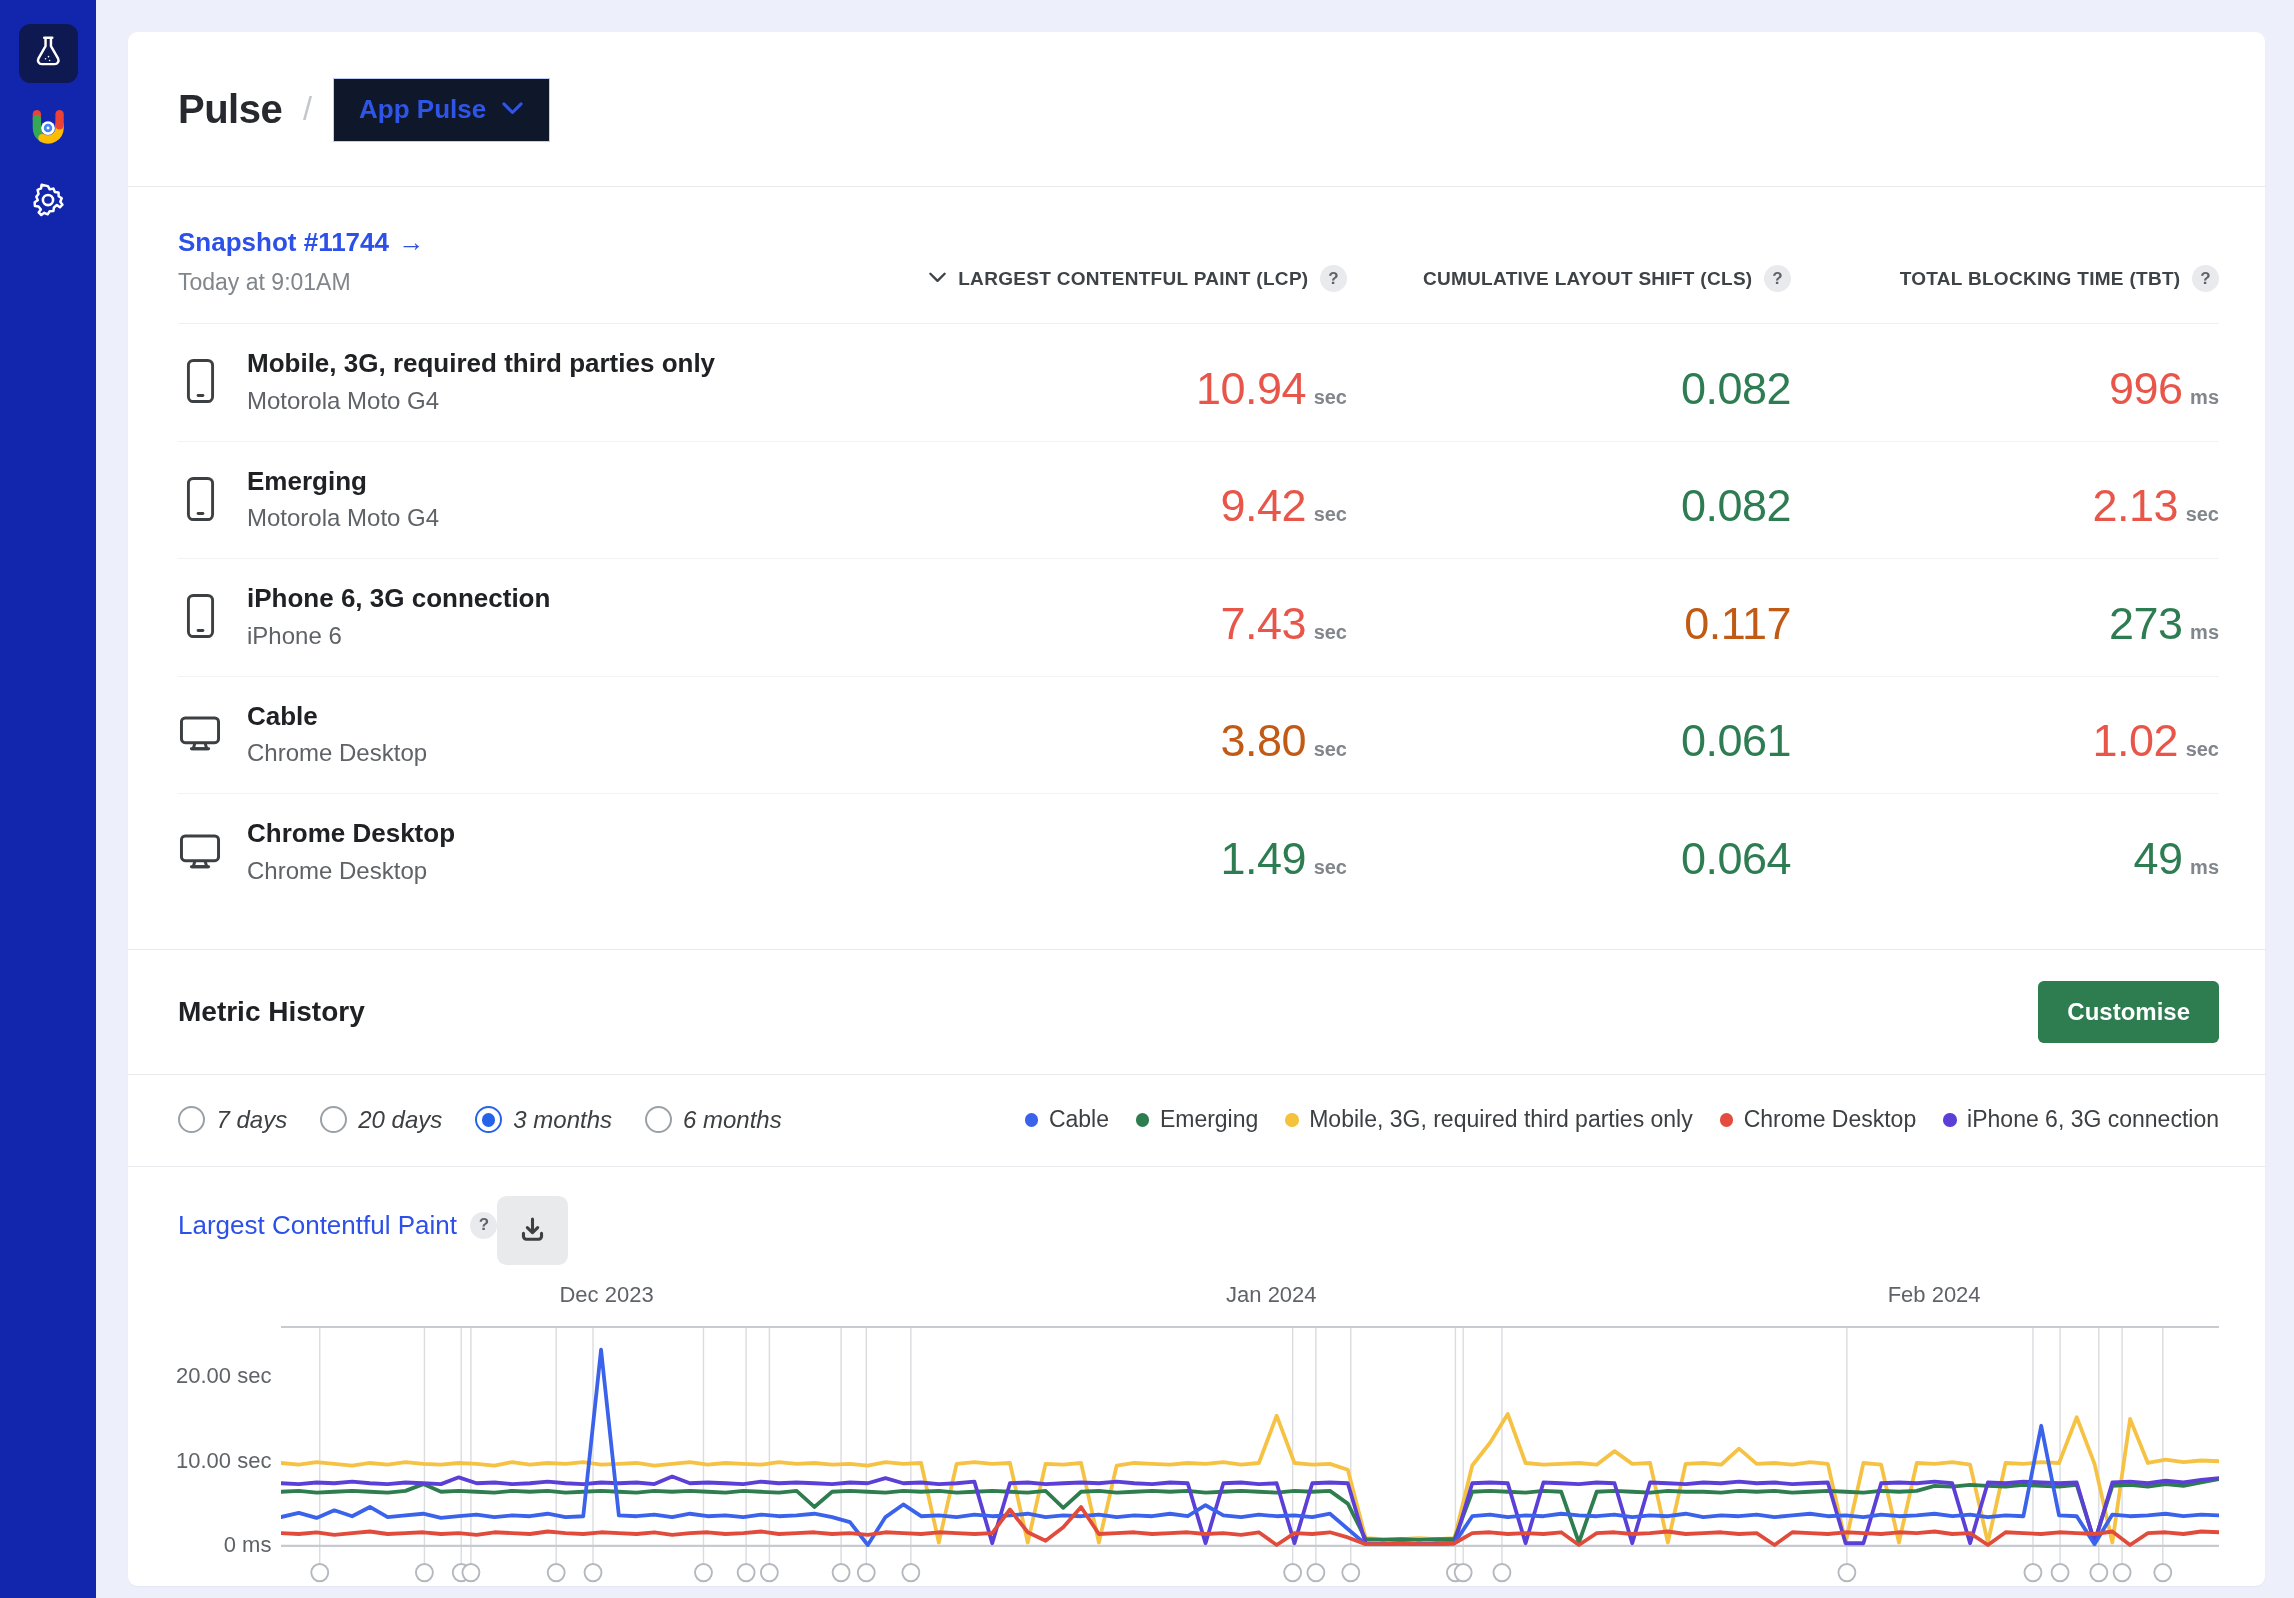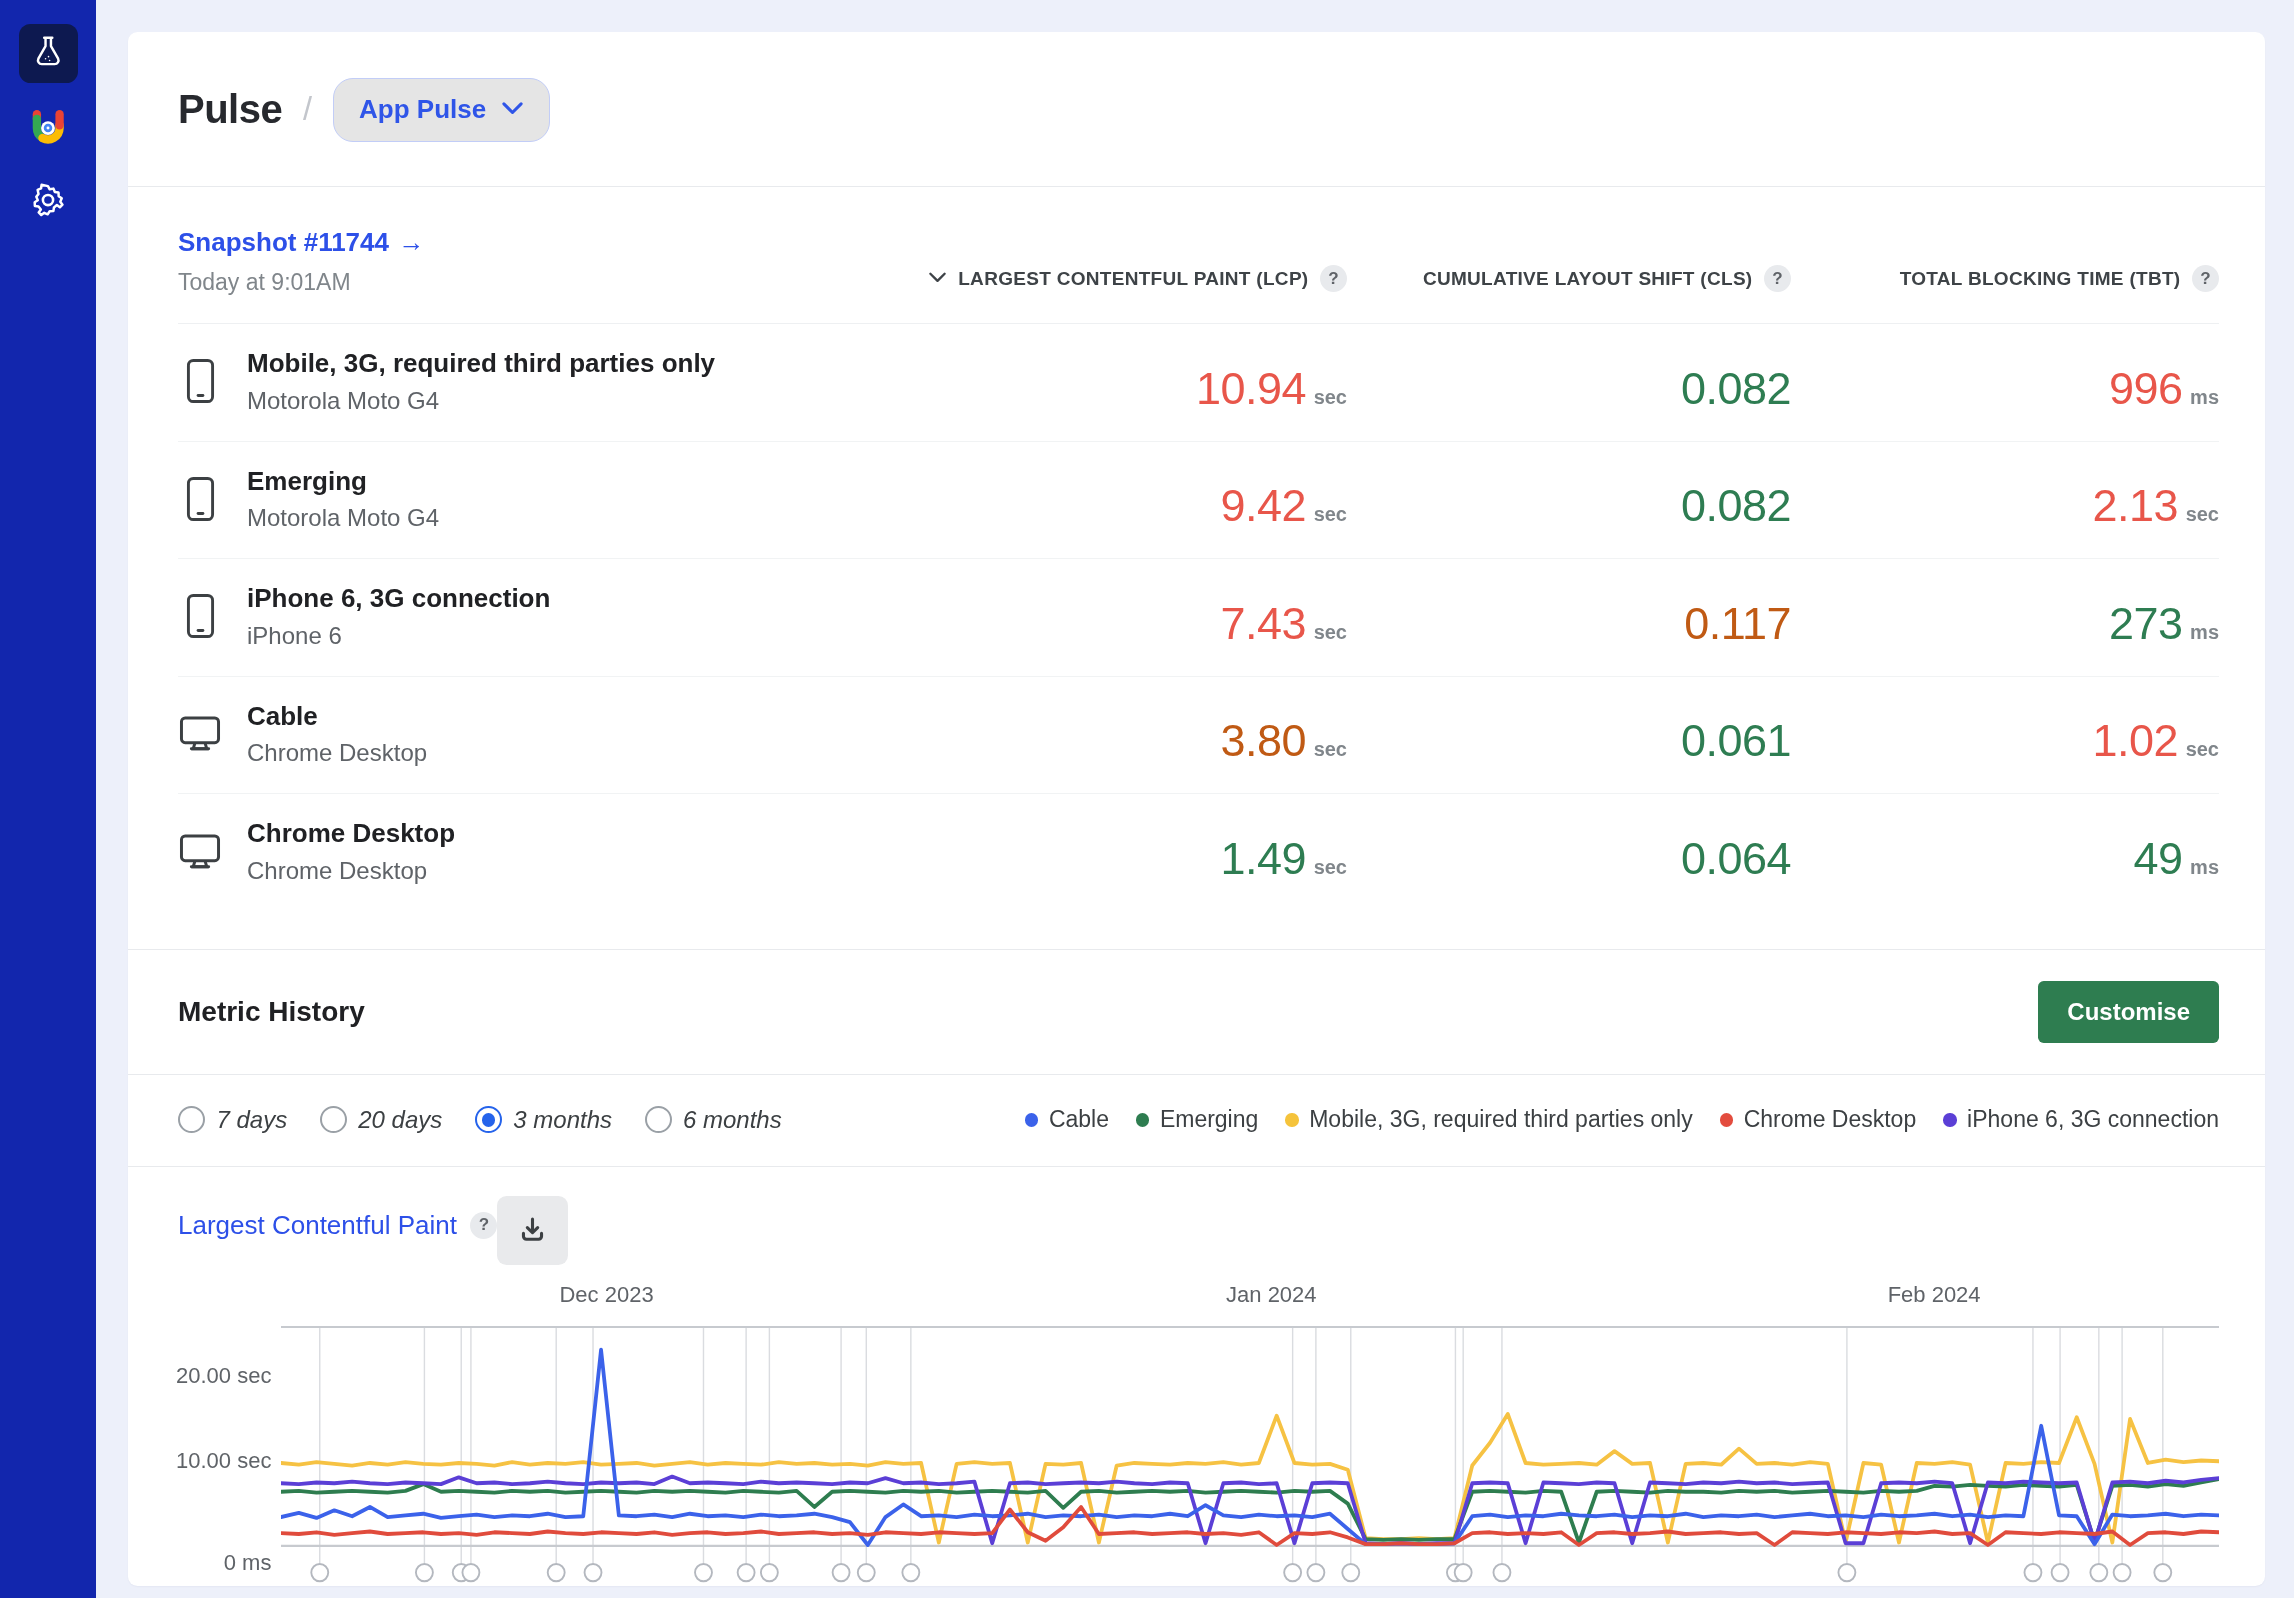--- a/index.html
+++ b/index.html
@@ -29,21 +29,21 @@
 
   
   .card-header {
     display:flex; align-items:center; gap:19px;
     padding:46px 46px 44px 50px; border-bottom:1px solid #e8eaed;
   }
   .page-title { font-size:40px; font-weight:700; color:#27292e; letter-spacing:-0.5px; }
   .crumb-slash { font-size:32.5px; color:#c3c6cc; font-weight:400; margin:0 1.9px; }
   .project-btn {
     display:flex; align-items:center; gap:15.3px;
-    border:1.9px solid #c2cdf7; border-radius:20px; background:#e5e5e5;
+    border:1.9px solid #c2cdf7; border-radius:0; background:#0f172a;
     padding:15.3px 25px; cursor:pointer;
   }
   .project-btn .label { color:#2f55e8; font-size:26px; font-weight:700; }
 
   
   .snapshot-section { padding:40px 46px 0 50px; }
   .tbl-grid { display:grid; grid-template-columns:1fr 421px 478px 394px; align-items:end; }
   .snap-left { padding-bottom:1.9px; }
   .snap-link { display:inline-flex; align-items:center; gap:9.6px; color:#2d50e8; font-size:26px; font-weight:700; cursor:pointer; text-decoration:none; }
   .snap-time { margin-top:11.5px; color:#80868b; font-size:23px; }
@@ -405,21 +405,21 @@
               <path d="M12 4v10M8 10.5l4 4 4-4"></path>
                 <path d="M5 15v2.2a2.3 2.3 0 0 0 2.3 2.3h9.4A2.3 2.3 0 0 0 19 17.2V15"></path>
             </svg>
           </span>
         </button>
       </div>
       <div class="chart-grid">
         <div class="ylabels" id="ylabels">
             <div class="ytick" style="top: 81px;">20.00 sec</div>
             <div class="ytick" style="top: 166px;">10.00 sec</div>
-            <div class="ytick" style="top: 268px;">0 ms</div>
+            <div class="ytick" style="top: 250px;">0 ms</div>
           </div>
         <div class="plot-wrap" id="plot-wrap">
           <svg id="lcp-svg" viewBox="0 0 2057 272" preserveAspectRatio="none">
               <line x1="0" y1="1" x2="2057" y2="1" stroke="#c7cacf" stroke-width="2"></line>
               <line x1="41.14" y1="2" x2="41.14" y2="248" stroke="#dadce0" stroke-width="1.5"></line>
               <circle cx="41.14" cy="258" r="9" fill="#ffffff" stroke="#b4b8bf" stroke-width="2"></circle>
               <line x1="152.218" y1="2" x2="152.218" y2="248" stroke="#dadce0" stroke-width="1.5"></line>
               <circle cx="152.218" cy="258" r="9" fill="#ffffff" stroke="#b4b8bf" stroke-width="2"></circle>
               <line x1="191.301" y1="2" x2="191.301" y2="248" stroke="#dadce0" stroke-width="1.5"></line>
               <circle cx="191.301" cy="258" r="9" fill="#ffffff" stroke="#b4b8bf" stroke-width="2"></circle>

